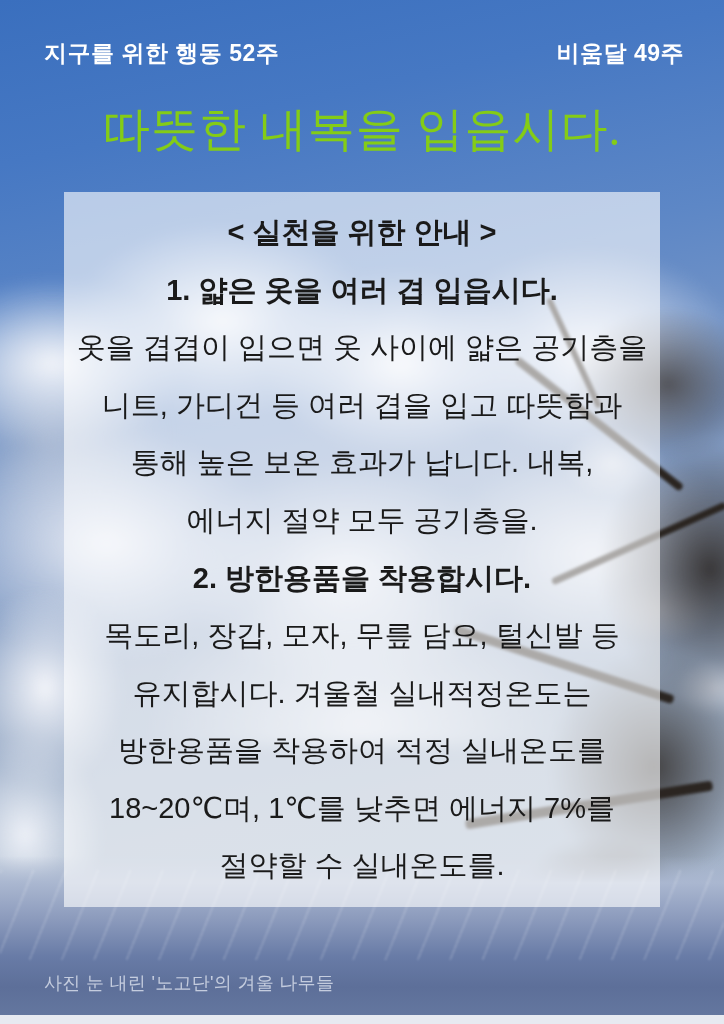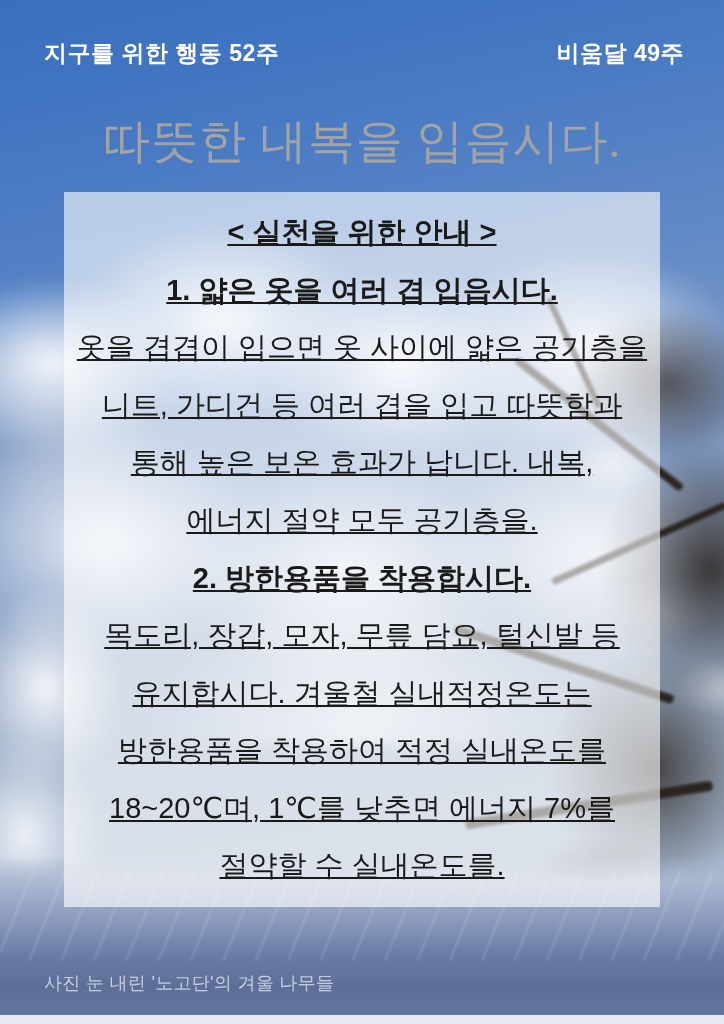--- a/index.html
+++ b/index.html
@@ -65,33 +65,33 @@
       rgba(255,255,255,0.35) 0 2px, rgba(255,255,255,0) 2px 30px);
   }
   .bottom-strip{left:0;right:0;bottom:0;height:9px;background:#e7eaf1;}
 
   .header{
     position:absolute;left:44px;right:40px;top:38px;
     display:flex;justify-content:space-between;align-items:flex-start;
     color:#ffffff;font-size:23px;font-weight:700;letter-spacing:0.5px;
   }
   .title{
-    position:absolute;left:0;right:0;top:98px;margin:12px;
-    text-align:center;color:#a3a3a3;font-weight:500;
+    position:absolute;left:0;right:0;top:98px;margin:0;
+    text-align:center;color:#84cc16;font-weight:500;
     font-family:"Liberation Serif","DejaVu Serif",serif;
     font-size:47px;letter-spacing:1px;
   }
   .guide-box{
     position:absolute;left:64px;top:192px;width:596px;height:715px;
     background:rgba(255,255,255,0.61);
     display:flex;flex-direction:column;justify-content:space-evenly;
     text-align:center;color:#1a1a1a;font-size:29px;font-weight:500;
     line-height:1.15;
   }
-  .guide-line{padding:0 12px;text-decoration:underline;}
+  .guide-line{padding:0 12px;}
   .strong{font-weight:700;}
   .footer{
     position:absolute;left:44px;right:34px;top:946px;height:34px;
     display:flex;justify-content:space-between;align-items:center;margin-top:20px;
   }
   .caption{
     color:rgba(235,240,248,0.72);font-size:18px;letter-spacing:0.3px;
   }
   .org{
     display:flex;align-items:center;gap:6px;

